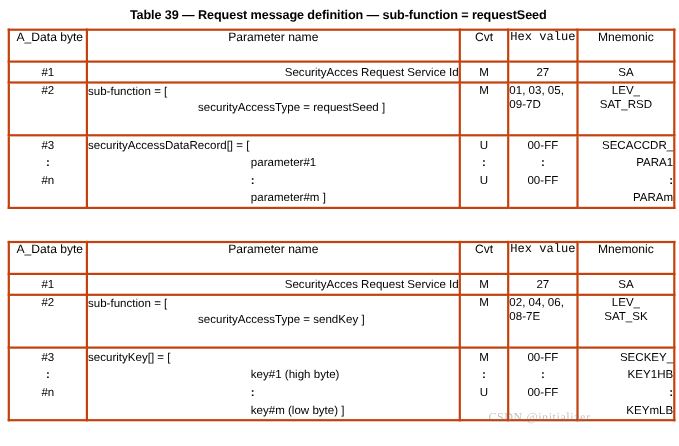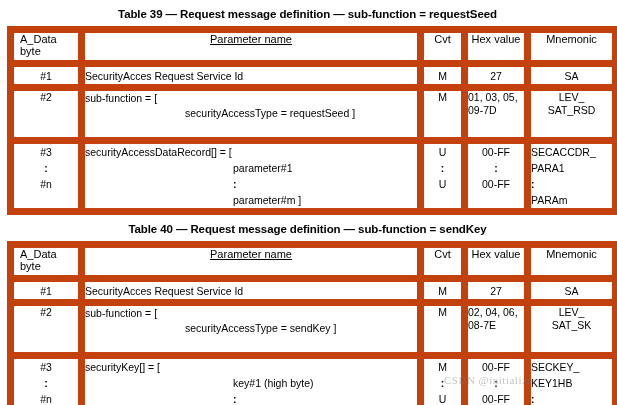--- a/index.html
+++ b/index.html
@@ -40,45 +40,45 @@
 
   table.msg-table {
     border-collapse: collapse;
     table-layout: fixed;
     width: 601px;
     border: 2px solid #000000;
     font-size: 10.5px;
   }
   table.msg-table td,
   table.msg-table th {
-    border: 7px solid #c2410c;
+    border: 2px solid #c2410c;
     padding: 0;
     vertical-align: top;
     font-weight: normal;
     background: #ffffff;
   }
   
   .c-byte   { width: 71px; }
-  .c-param  { width: 339px; text-decoration: underline; }
+  .c-param  { width: 339px; }
   .c-cvt    { width: 44px; }
-  .c-hex    { width: 63px; }
+  .c-hex    { width: 63px; font-family: Liberation Mono, monospace; }
   .c-mnem   { width: 88px; }
 
   thead th {
     font-weight: bold;
     font-size: 11px;
     text-align: center;
     height: 27px;
     vertical-align: middle;
     padding: 0 2px;
   }
   thead th.c-byte { text-align: left; padding-left: 6px; }
 
   td.cell-center { text-align: center; }
-  td.cell-left   { text-align: left; padding-left: 4px; }
+  td.cell-left   { text-align: right; padding-left: 4px; }
 
   
   tr.row-simple td { height: 17px; vertical-align: middle; }
 
   
   tr.row-sub td { height: 46px; }
   .sub-byte {
     padding-top: 3px;
     text-align: center;
   }
@@ -108,21 +108,21 @@
     padding-top: 2px;
     line-height: 16px;
   }
   .blk-param .lvl2 { padding-left: 148px; }
   .blk-cvt, .blk-hex {
     text-align: center;
     line-height: 16px;
     padding-top: 13px;
   }
   .blk-mnem {
-    text-align: left;
+    text-align: right;
     line-height: 16px;
     padding-top: 2px;
   }
   .dots { font-weight: bold; letter-spacing: 0; }
 
   .watermark {
     position: absolute;
     left: 444px;
     top: 374px;
     font-size: 11px;
@@ -212,21 +212,20 @@
             <div class="dots">:</div>
             <div>PARAm</div>
           </td>
         </tr>
 
       </tbody>
     </table>
   </div>
 
   <div class="table-block" id="block-40">
-    <div class="table-title">Table 40 — Request message definition — sub-function = sendKey</div>
     <table class="msg-table">
       <colgroup>
         <col class="c-byte">
           <col class="c-param">
           <col class="c-cvt">
           <col class="c-hex">
           <col class="c-mnem">
       </colgroup>
       <thead>
         <tr>

